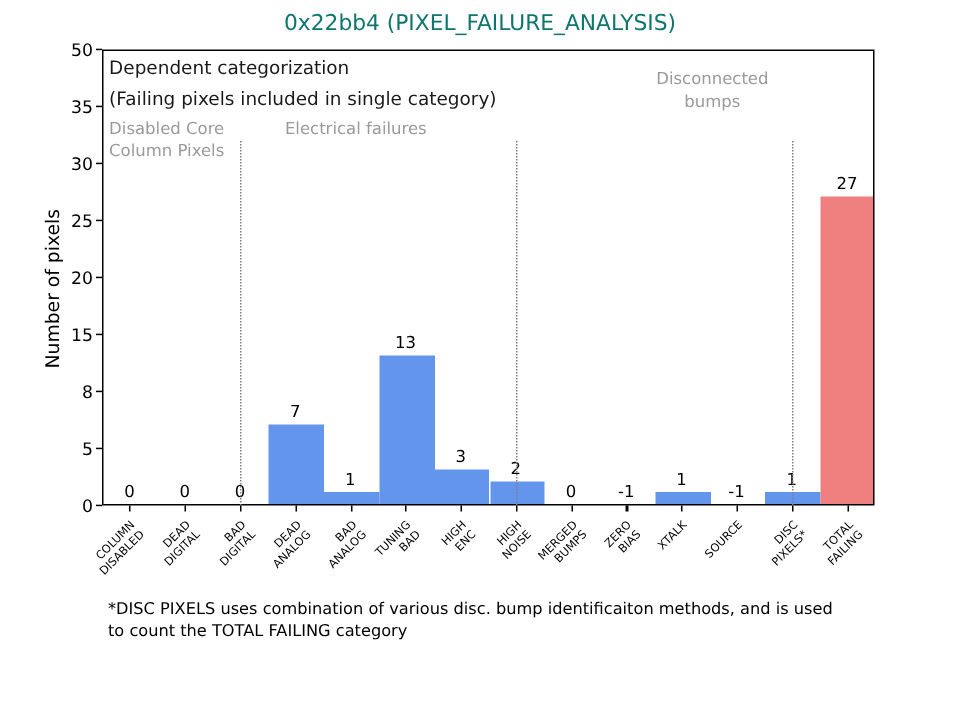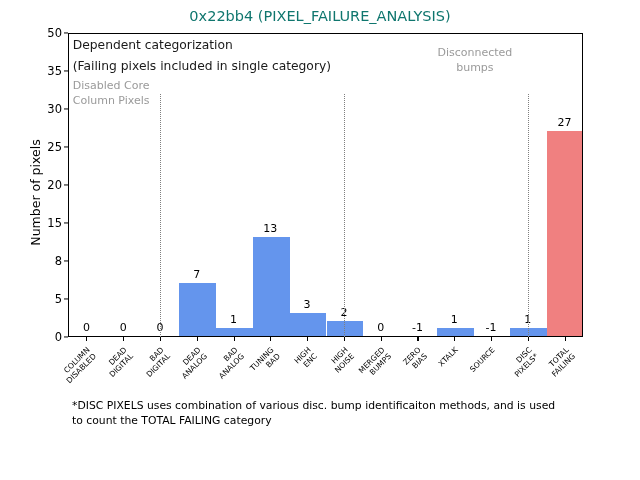--- a/index.html
+++ b/index.html
@@ -248,15 +248,16 @@
     </div>
     <div class="xtick-mark" style="left: 564.607px;"></div>
     <div class="xtick-label" style="left: 504.607px; width: 60px;">
       <div>TOTAL</div>
       <div>FAILING</div>
     </div>
     <div class="annot annot-main" style="left: 72.7357px; top: 37.2px;">Dependent categorization</div>
     <div class="annot annot-main" style="left: 72.7357px; top: 58.48px;">(Failing pixels included in single category)</div>
     <div class="annot annot-grey" style="left: 72.7357px; top: 79px;">Disabled Core
 Column Pixels</div>
+    <div class="annot annot-grey annot-center" style="left: 237.214px; transform: translateX(-50%); top: 79px;">Electrical failures</div>
     <div class="annot annot-grey annot-center" style="left: 446.893px; transform: translateX(-50%); top: 46.32px; margin-left: 28px;">Disconnected
 bumps</div>
   </div>
 
 </body></html>

